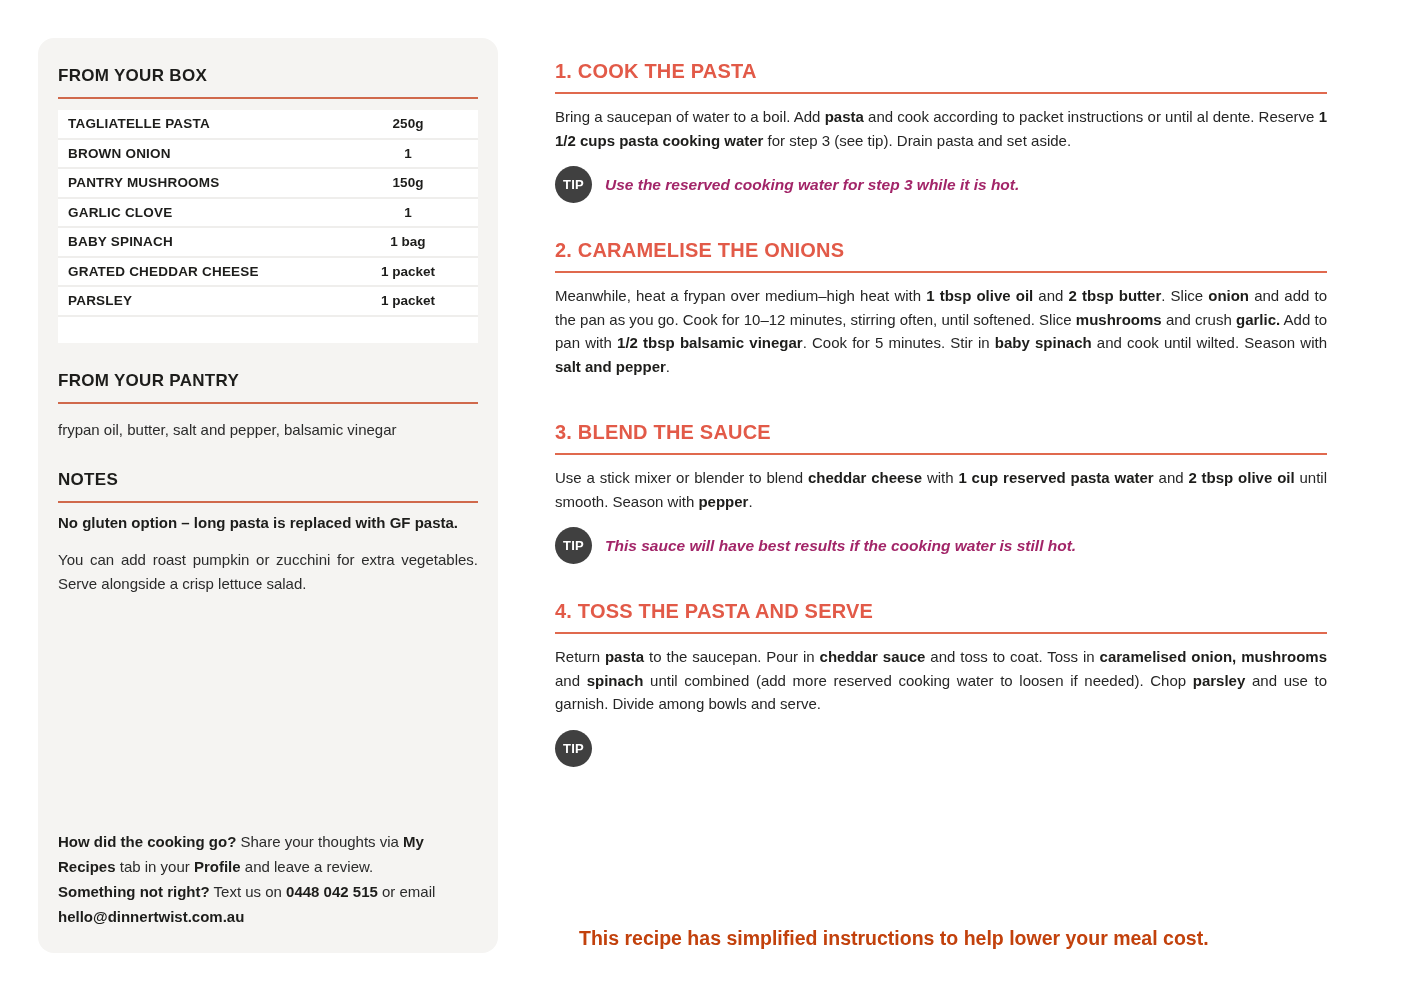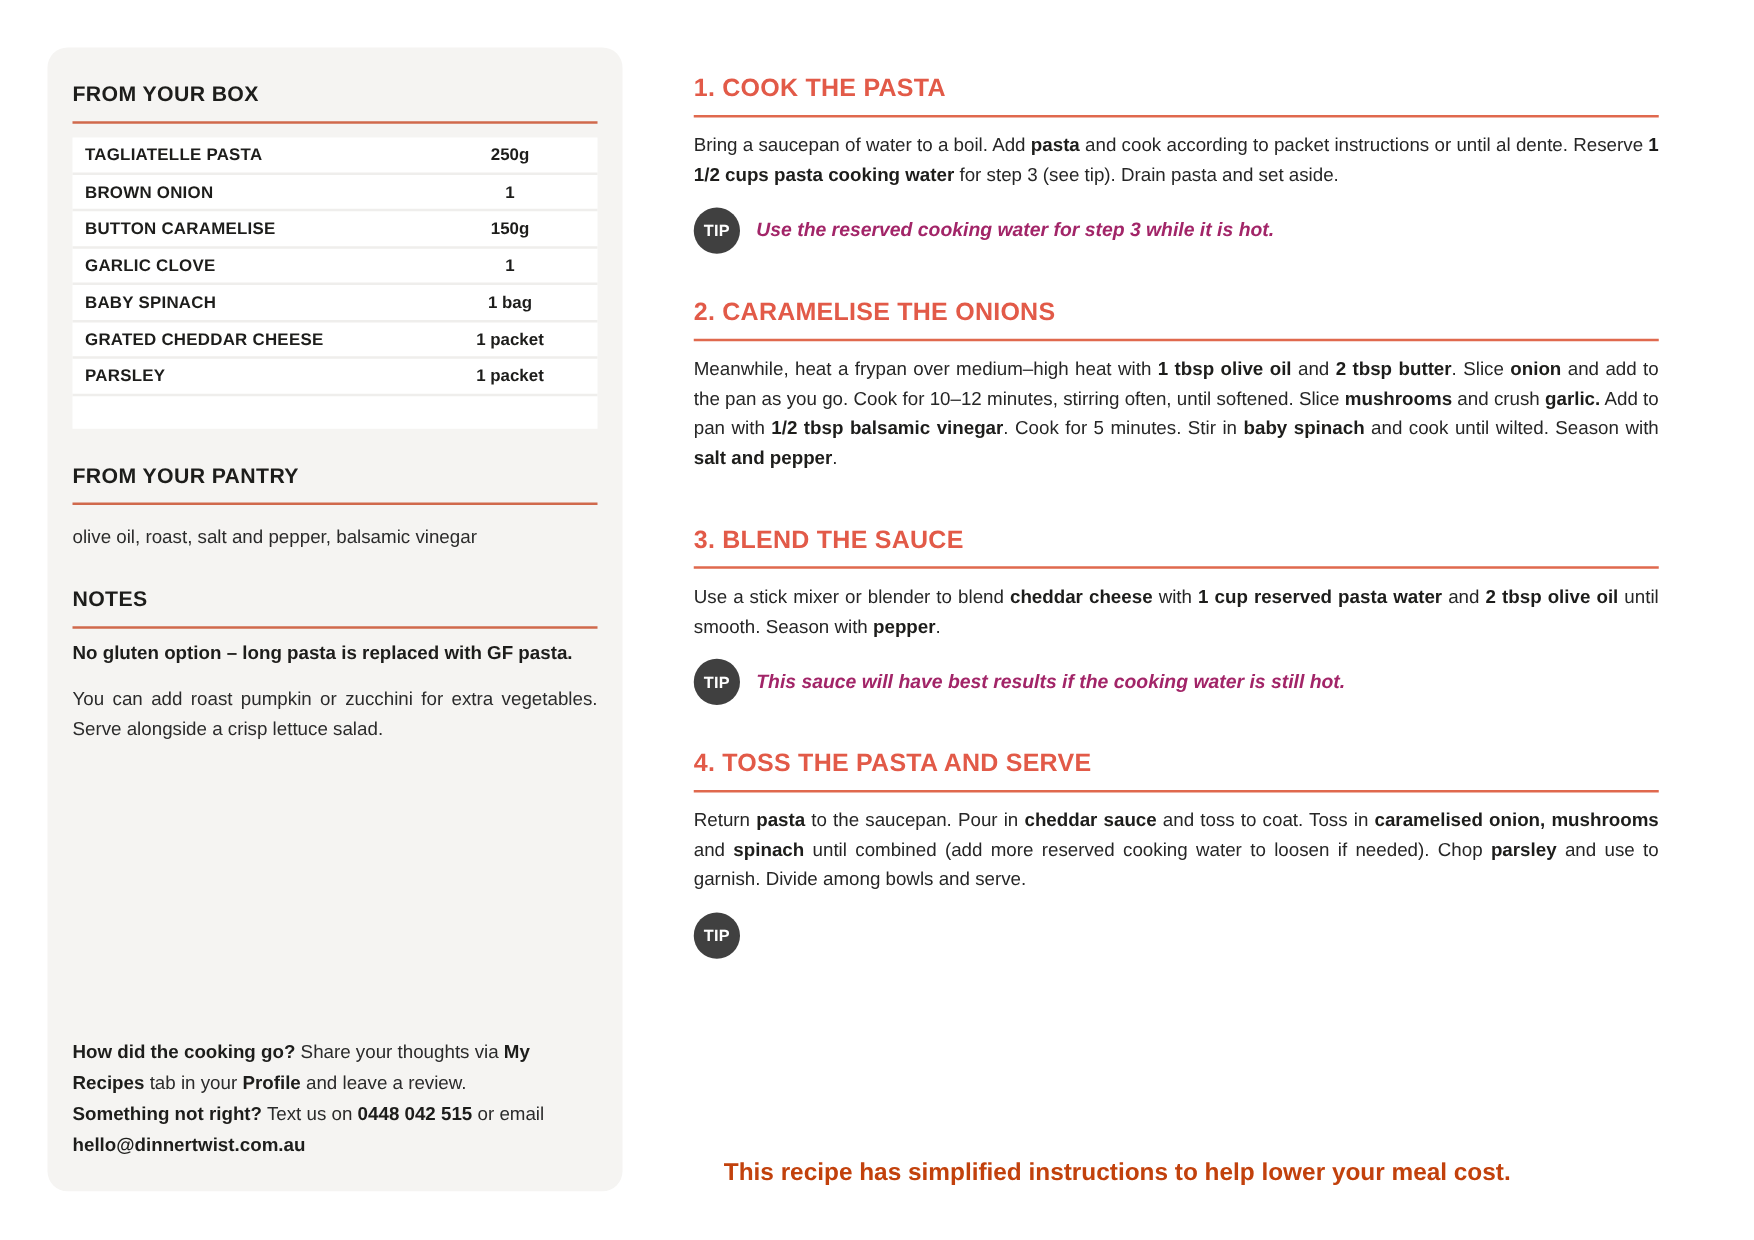--- a/index.html
+++ b/index.html
@@ -163,21 +163,21 @@
     <div class="box-table">
       <div class="box-row">
         <span class="box-name">TAGLIATELLE PASTA</span>
         <span class="box-qty">250g</span>
       </div>
       <div class="box-row">
         <span class="box-name">BROWN ONION</span>
         <span class="box-qty">1</span>
       </div>
       <div class="box-row">
-        <span class="box-name">BUTTON CARAMELISE</span>
+        <span class="box-name">PANTRY MUSHROOMS</span>
         <span class="box-qty">150g</span>
       </div>
       <div class="box-row">
         <span class="box-name">GARLIC CLOVE</span>
         <span class="box-qty">1</span>
       </div>
       <div class="box-row">
         <span class="box-name">BABY SPINACH</span>
         <span class="box-qty">1 bag</span>
       </div>
@@ -187,21 +187,21 @@
       </div>
       <div class="box-row">
         <span class="box-name">PARSLEY</span>
         <span class="box-qty">1 packet</span>
       </div>
       <div class="box-row empty"></div>
     </div>
 
     <div class="pantry-section">
       <h2 class="panel-heading">FROM YOUR PANTRY</h2>
-      <p class="pantry-text">olive oil, roast, salt and pepper, balsamic vinegar</p>
+      <p class="pantry-text">frypan oil, butter, salt and pepper, balsamic vinegar</p>
     </div>
 
     <div class="notes-section">
       <h2 class="panel-heading">NOTES</h2>
       <p class="notes-text bold">No gluten option – long pasta is replaced with GF pasta.</p>
       <p class="notes-text">You can add roast pumpkin or zucchini for extra vegetables. Serve alongside a crisp lettuce salad.</p>
     </div>
 
     <div class="contact-block">
       <p><b>How did the cooking go?</b><span> Share your thoughts via </span><b>My Recipes</b><span> tab in your </span><b>Profile</b><span> and leave a review.</span></p>

